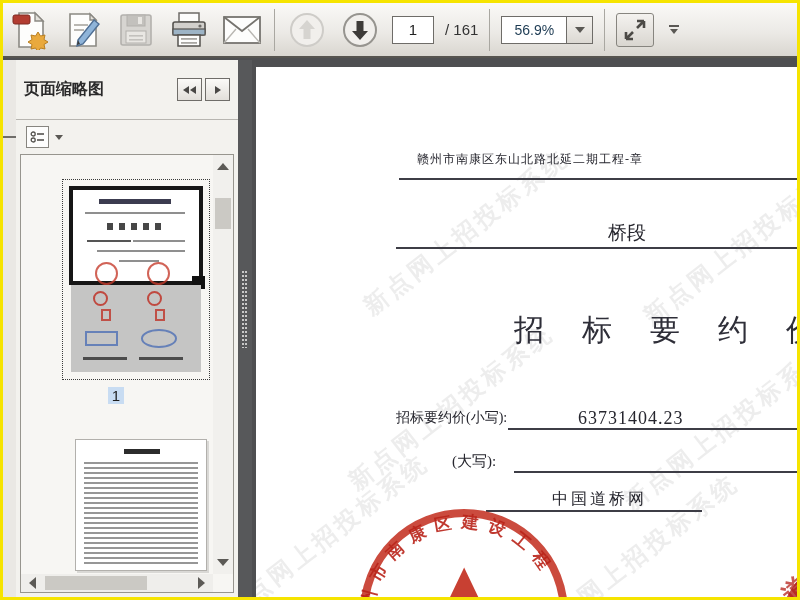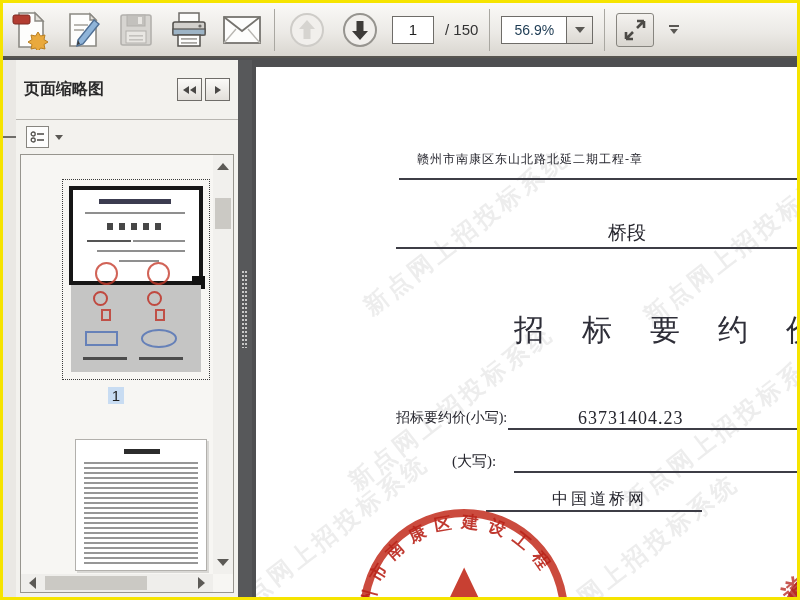--- a/index.html
+++ b/index.html
@@ -175,21 +175,21 @@
         <path d="M19 9 l8 9 h-4.5 v10 h-7 v-10 h-4.5 z" fill="#d6d4d0"></path>
       </svg>
     </div>
     <div class="tbicon">
       <svg width="38" height="38" viewBox="0 0 38 38">
         <circle cx="19" cy="19" r="16" fill="#f1efec" stroke="#96948f" stroke-width="2"></circle>
         <path d="M19 29 l-8 -9 h4.5 v-10 h7 v10 h4.5 z" fill="#3d3b38"></path>
       </svg>
     </div>
     <input class="pagebox" value="1" style="">
-    <span class="pagetotal">/ 150</span>
+    <span class="pagetotal">/ 161</span>
     <div class="sep"></div>
     <div class="zoomwrap">
       <div class="zoombox">56.9%</div>
       <div class="zoomdrop">
         <div class="caret-down"></div>
       </div>
     </div>
     <div class="sep"></div>
     <div class="fitbtn">
       <svg width="24" height="24" viewBox="0 0 24 24">

